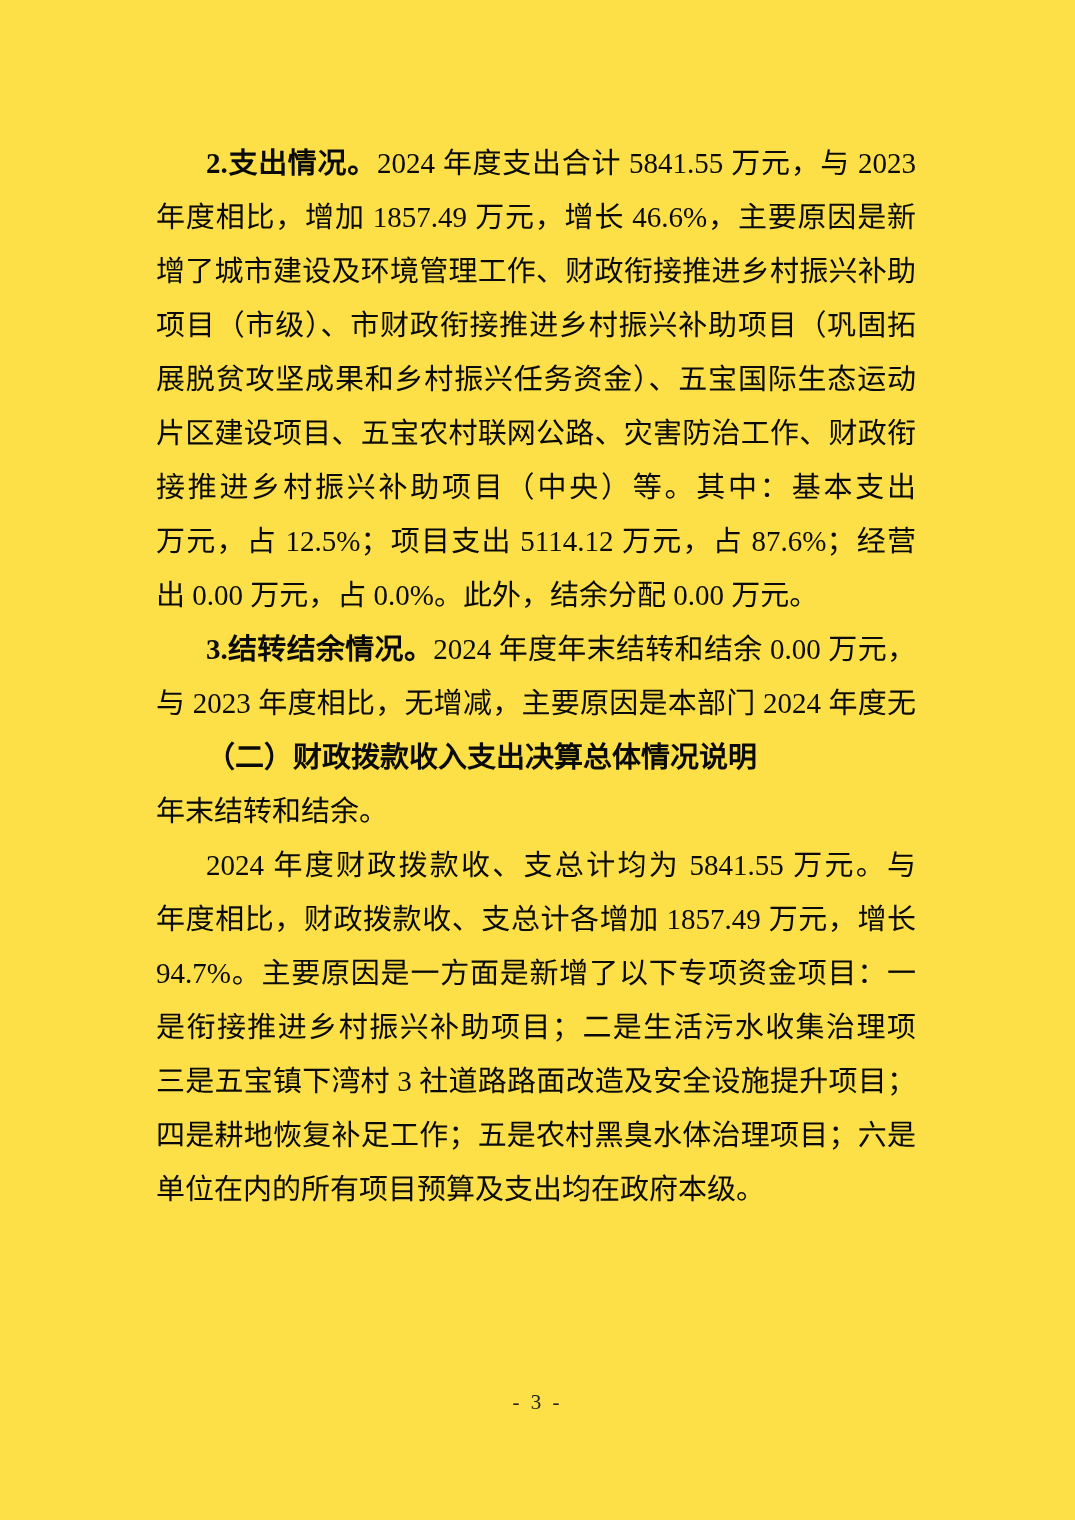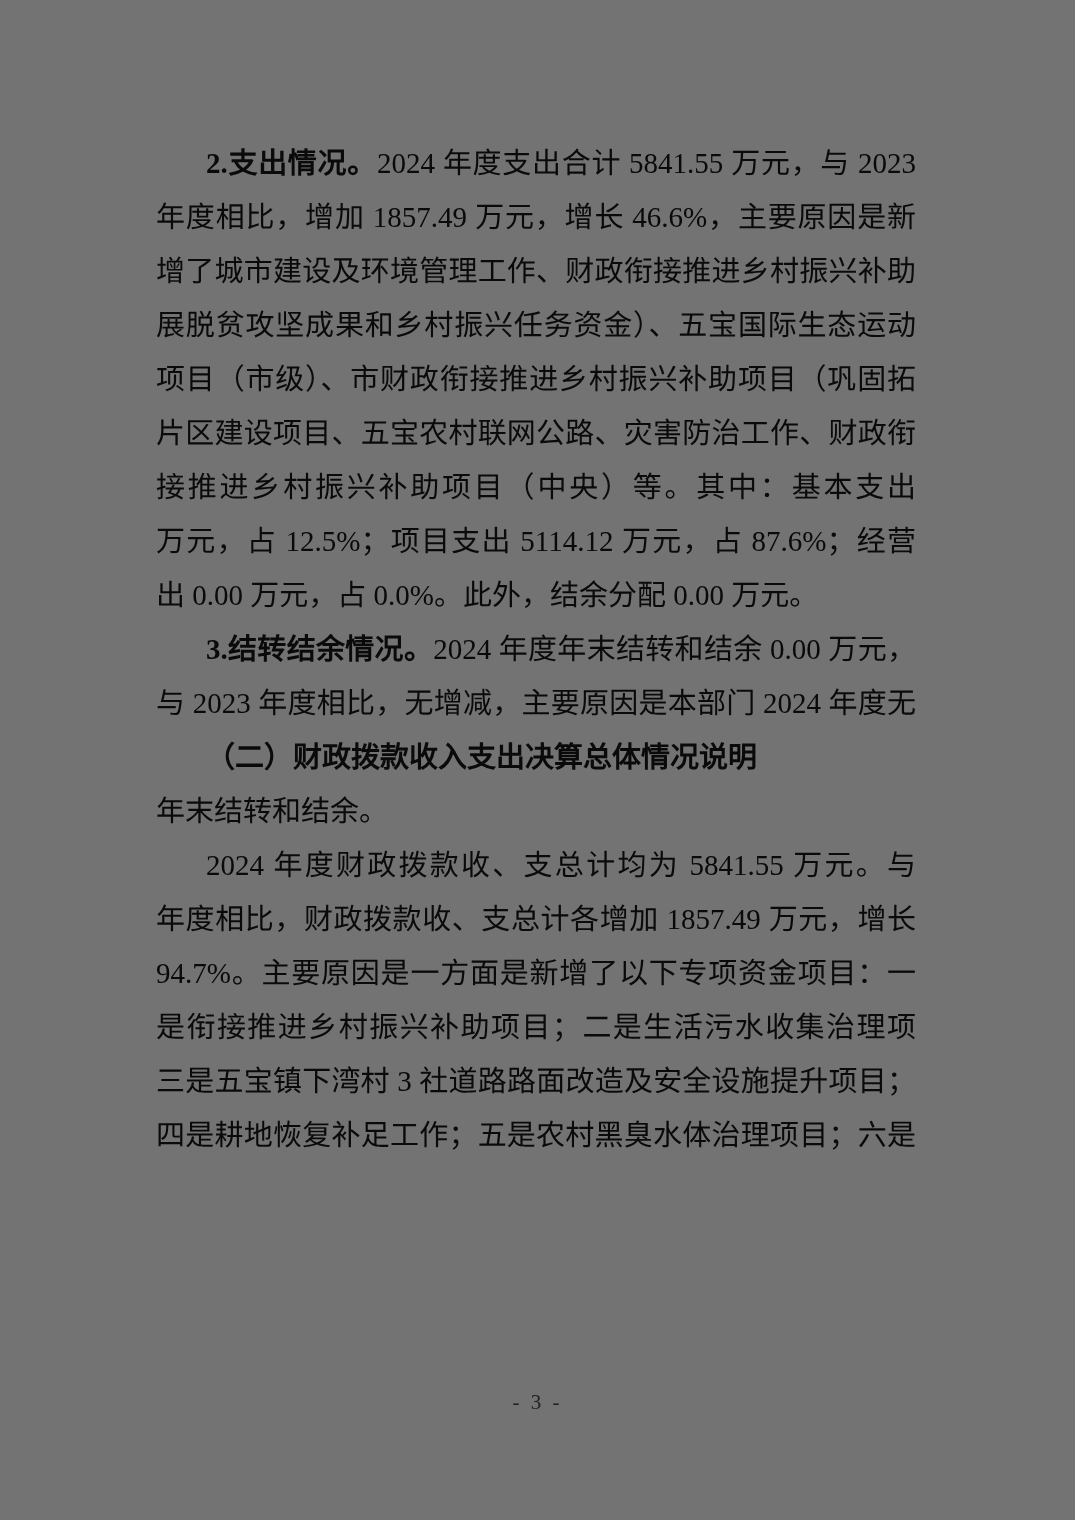--- a/index.html
+++ b/index.html
@@ -4,21 +4,21 @@
 <title>部门决算 - 第3页</title>
 <style>
   * { margin: 0; padding: 0; box-sizing: border-box; }
   html, body {
     width: 1075px; height: 1520px;
     background: #ffffff;
   }
   .page {
     position: relative;
     width: 1075px; height: 1520px;
-    background: #737373;
+    background: #fde047;
     color: #0a0a0a;
     font-family: "Liberation Serif", "DejaVu Serif", serif;
     overflow: hidden;
   }
   .content {
     position: absolute;
     left: 156px;
     top: 136px;
     width: 760px;
   }
@@ -47,31 +47,32 @@
   }
 </style>
 </head>
 <body>
 
 <div class="page">
   <div class="content">
       <div class="line indent"><span class="lead">2.支出情况。</span><span>2024 年度支出合计 5841.55 万元，与 2023</span></div>
       <div class="line"><span>年度相比，增加 1857.49 万元，增长 46.6%，主要原因是新</span></div>
       <div class="line"><span>增了城市建设及环境管理工作、财政衔接推进乡村振兴补助</span></div>
+      <div class="line"><span>项目（市级）、市财政衔接推进乡村振兴补助项目（巩固拓</span></div>
       <div class="line"><span>展脱贫攻坚成果和乡村振兴任务资金）、五宝国际生态运动</span></div>
-      <div class="line"><span>项目（市级）、市财政衔接推进乡村振兴补助项目（巩固拓</span></div>
       <div class="line"><span>片区建设项目、五宝农村联网公路、灾害防治工作、财政衔</span></div>
       <div class="line"><span>接推进乡村振兴补助项目（中央）等。其中：基本支出 727.43</span></div>
       <div class="line"><span>万元，占 12.5%；项目支出 5114.12 万元，占 87.6%；经营支</span></div>
       <div class="line last"><span>出 0.00 万元，占 0.0%。此外，结余分配 0.00 万元。</span></div>
       <div class="line indent"><span class="lead">3.结转结余情况。</span><span>2024 年度年末结转和结余 0.00 万元，</span></div>
       <div class="line"><span>与 2023 年度相比，无增减，主要原因是本部门 2024 年度无</span></div>
       <div class="line indent last heading"><span>（二）财政拨款收入支出决算总体情况说明</span></div>
       <div class="line last"><span>年末结转和结余。</span></div>
       <div class="line indent"><span>2024 年度财政拨款收、支总计均为 5841.55 万元。与 2023</span></div>
       <div class="line"><span>年度相比，财政拨款收、支总计各增加 1857.49 万元，增长</span></div>
       <div class="line"><span>94.7%。主要原因是一方面是新增了以下专项资金项目：一</span></div>
       <div class="line"><span>是衔接推进乡村振兴补助项目；二是生活污水收集治理项目；</span></div>
       <div class="line"><span>三是五宝镇下湾村 3 社道路路面改造及安全设施提升项目；</span></div>
       <div class="line"><span>四是耕地恢复补足工作；五是农村黑臭水体治理项目；六是</span></div>
+      <div class="line last"><span>单位在内的所有项目预算及支出均在政府本级。</span></div>
     </div>
   <div class="page-number">- 3 -</div>
 </div>
 
 </body></html>

